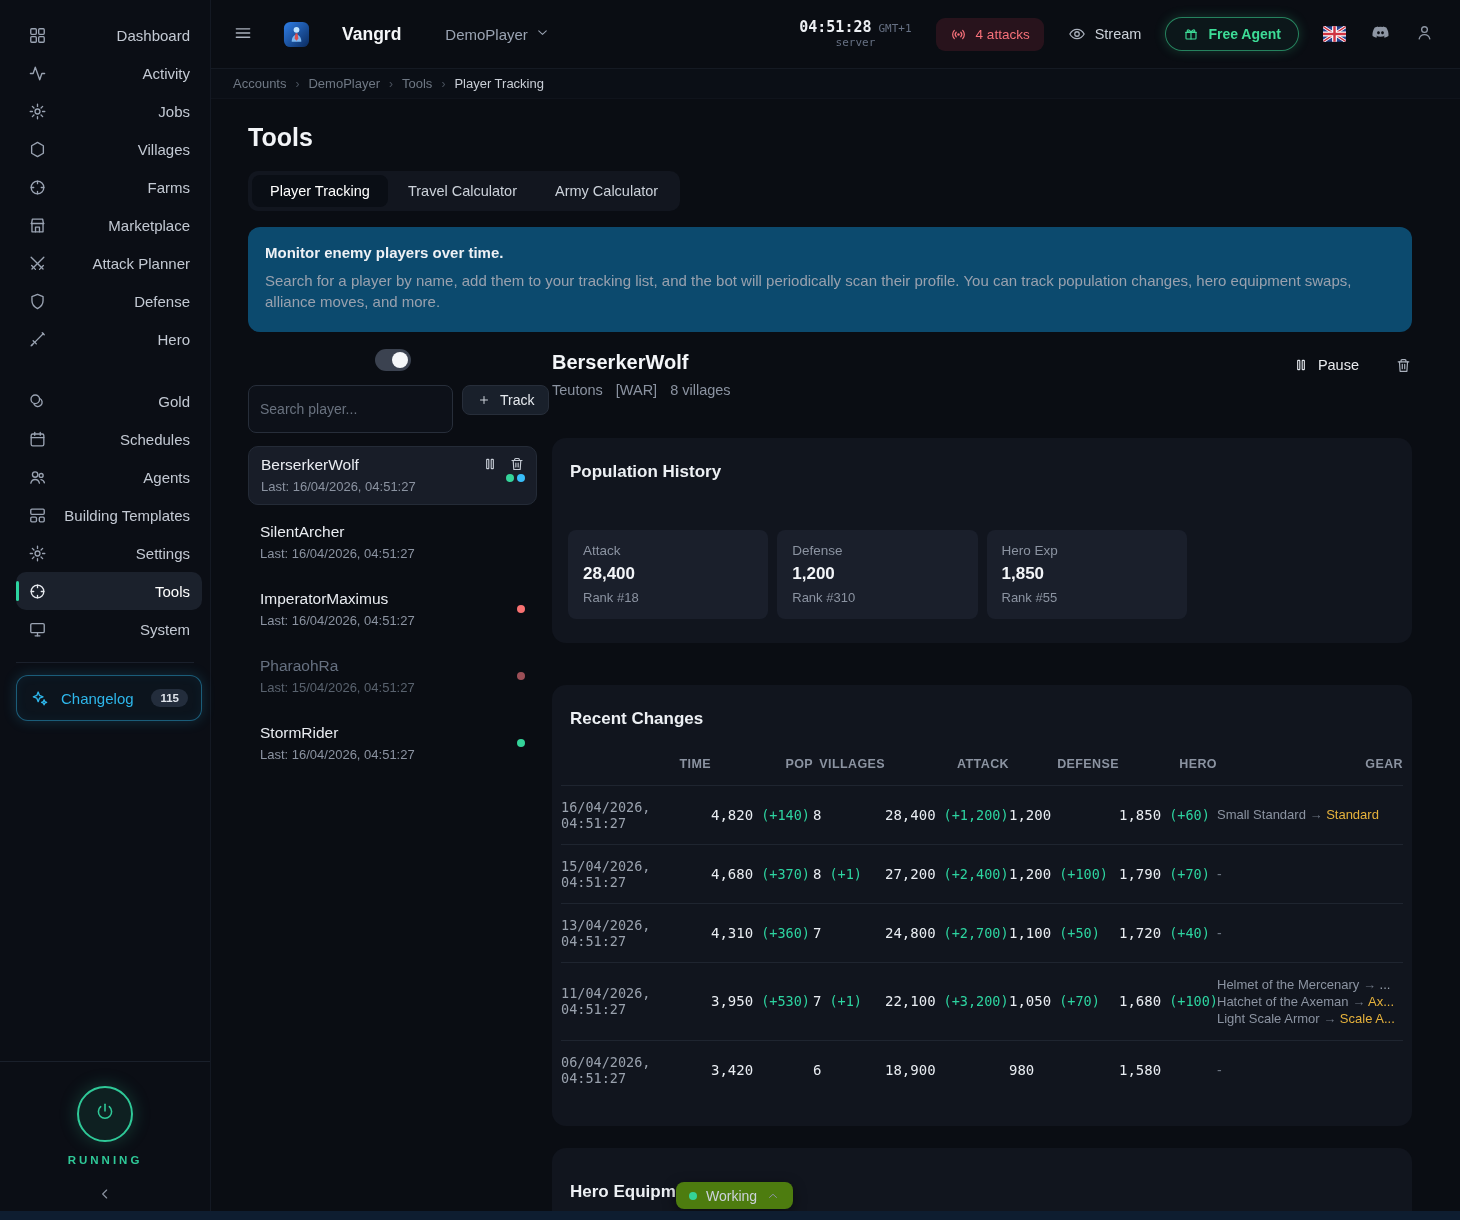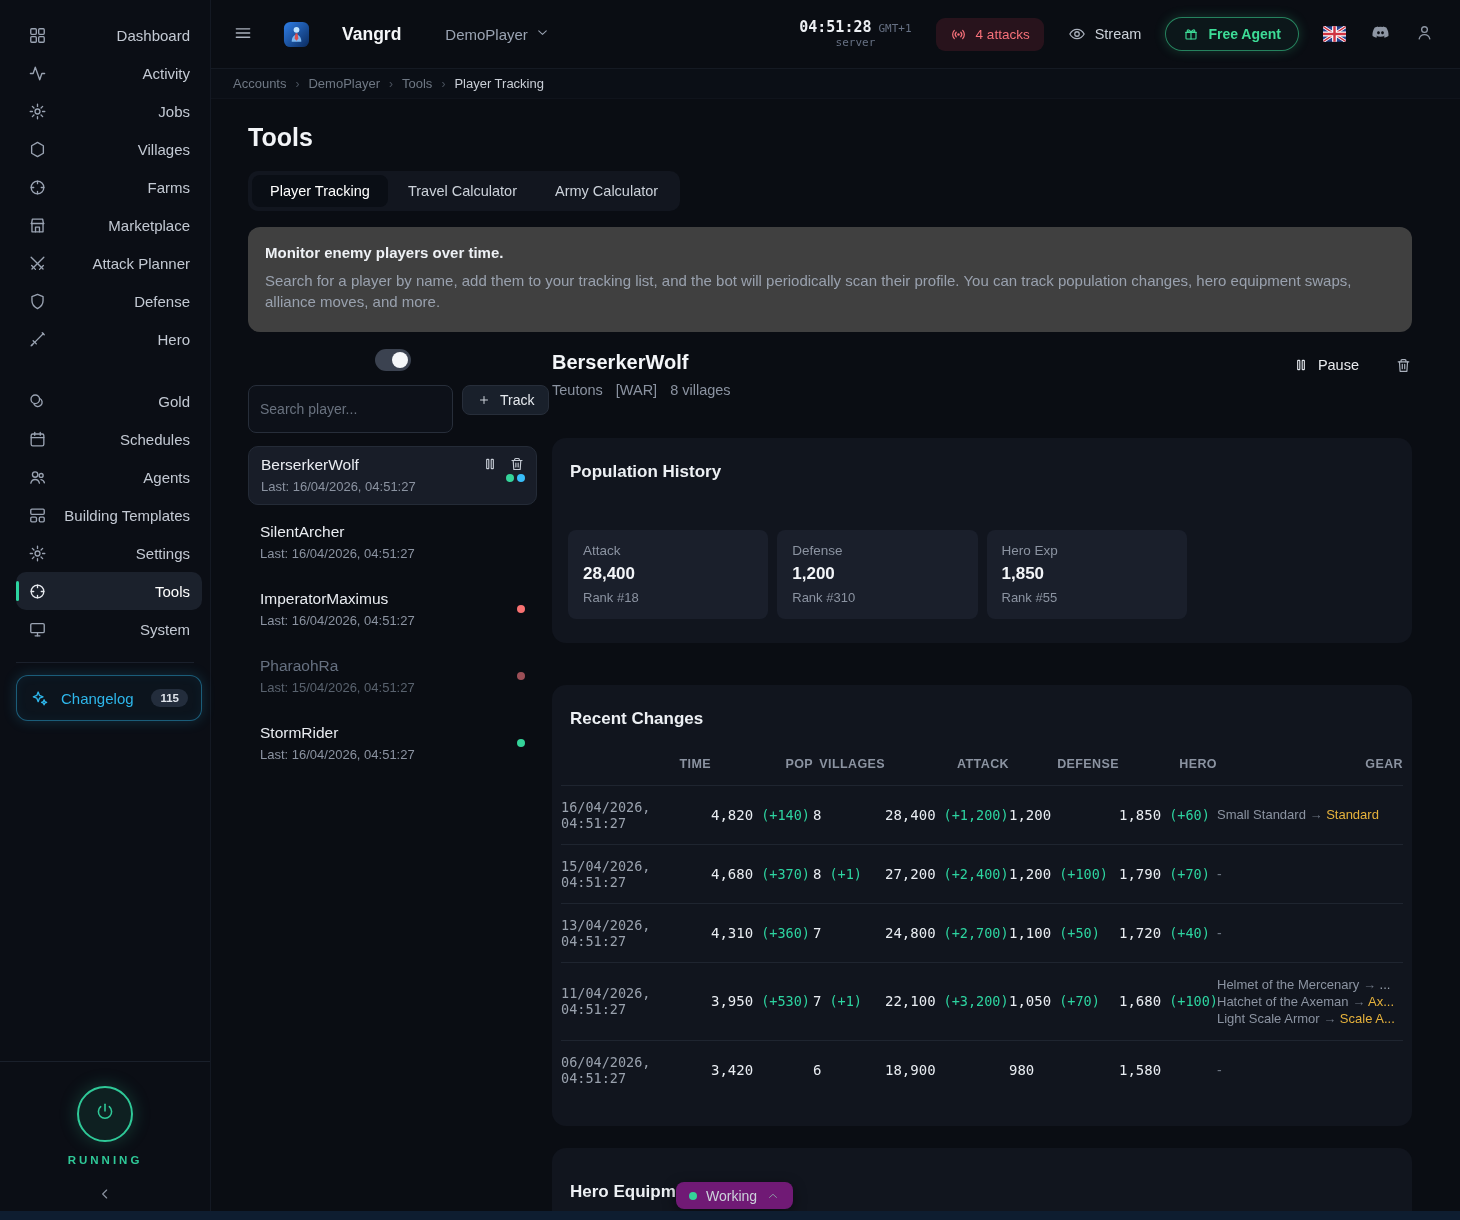--- a/index.html
+++ b/index.html
@@ -57,21 +57,21 @@
               font-size:13px;color:#6f7884;border-bottom:1px solid #10141c;background:#0b0f16;}
   .crumb{cursor:pointer;}
   .crumb.last{color:#c9ced6;cursor:default;}
   .crumb-sep{color:#49515d;font-size:12px;}
 
   .content{flex:1;padding:20px 48px 0 37px;min-width:0;}
   .page-title{font-size:25px;font-weight:bold;color:#f2f4f7;margin:4px 0 19px;}
   .tabs{display:inline-flex;background:#12161f;border-radius:10px;padding:4px;gap:2px;}
   .tab{padding:8px 18px;border-radius:8px;font-size:14.5px;color:#ccd2da;cursor:pointer;white-space:nowrap;}
   .tab.active{background:#0a0e15;color:#ffffff;}
-  .infobox{margin-top:16px;background:#404040;border-radius:12px;padding:17px 17px 19px;}
+  .infobox{margin-top:16px;background:#0c4a6e;border-radius:12px;padding:17px 17px 19px;}
   .info-title{font-size:15px;font-weight:bold;color:#eef1f5;margin-bottom:9px;}
   .info-body{font-size:15px;color:#99a1ae;line-height:1.42;max-width:1135px;}
 
   .columns{display:flex;gap:15px;margin-top:17px;align-items:flex-start;}
   .left-col{width:289px;flex:none;}
   .right-col{flex:1;min-width:0;}
 
   
   .toggle-row{display:flex;align-items:center;gap:11px;margin-bottom:12px;height:24px;flex-direction:column;}
   .switch{width:36px;height:22px;border-radius:999px;background:#3b4250;position:relative;cursor:pointer;flex:none;}
@@ -130,21 +130,21 @@
   .c-delta{color:#2dd4a0;font-size:13.5px;margin-left:8px;}
   .c-dash{color:#6b7380;}
   .gear-line{font-size:13px;color:#8b93a1;line-height:17px;white-space:nowrap;overflow:hidden;}
   .gear-arrow{color:#6b7380;}
   .gear-to{color:#e6b23c;}
   .gear-to.plain{color:#9aa2ae;}
 
   .card.equipment{margin-bottom:0;padding-top:34px;}
 
   .working-pill{position:absolute;left:676px;top:1182px;height:27px;display:flex;align-items:center;gap:9px;
-                padding:0 13px;border-radius:8px;background:#701a75;box-shadow:0 4px 14px rgba(0,0,0,.45);
+                padding:0 13px;border-radius:8px;background:#4d7c0f;box-shadow:0 4px 14px rgba(0,0,0,.45);
                 font-size:14px;color:#ccd2da;cursor:pointer;z-index:20;}
   .working-pill .dot{width:8px;height:8px;}
   .working-pill .nico{display:flex;color:#8b93a1;}
   .bottom-strip{position:absolute;left:0;bottom:0;width:1460px;height:9px;background:#0e1d30;z-index:30;}
 </style>
 </head>
 <body>
 
 <div class="app">
 

